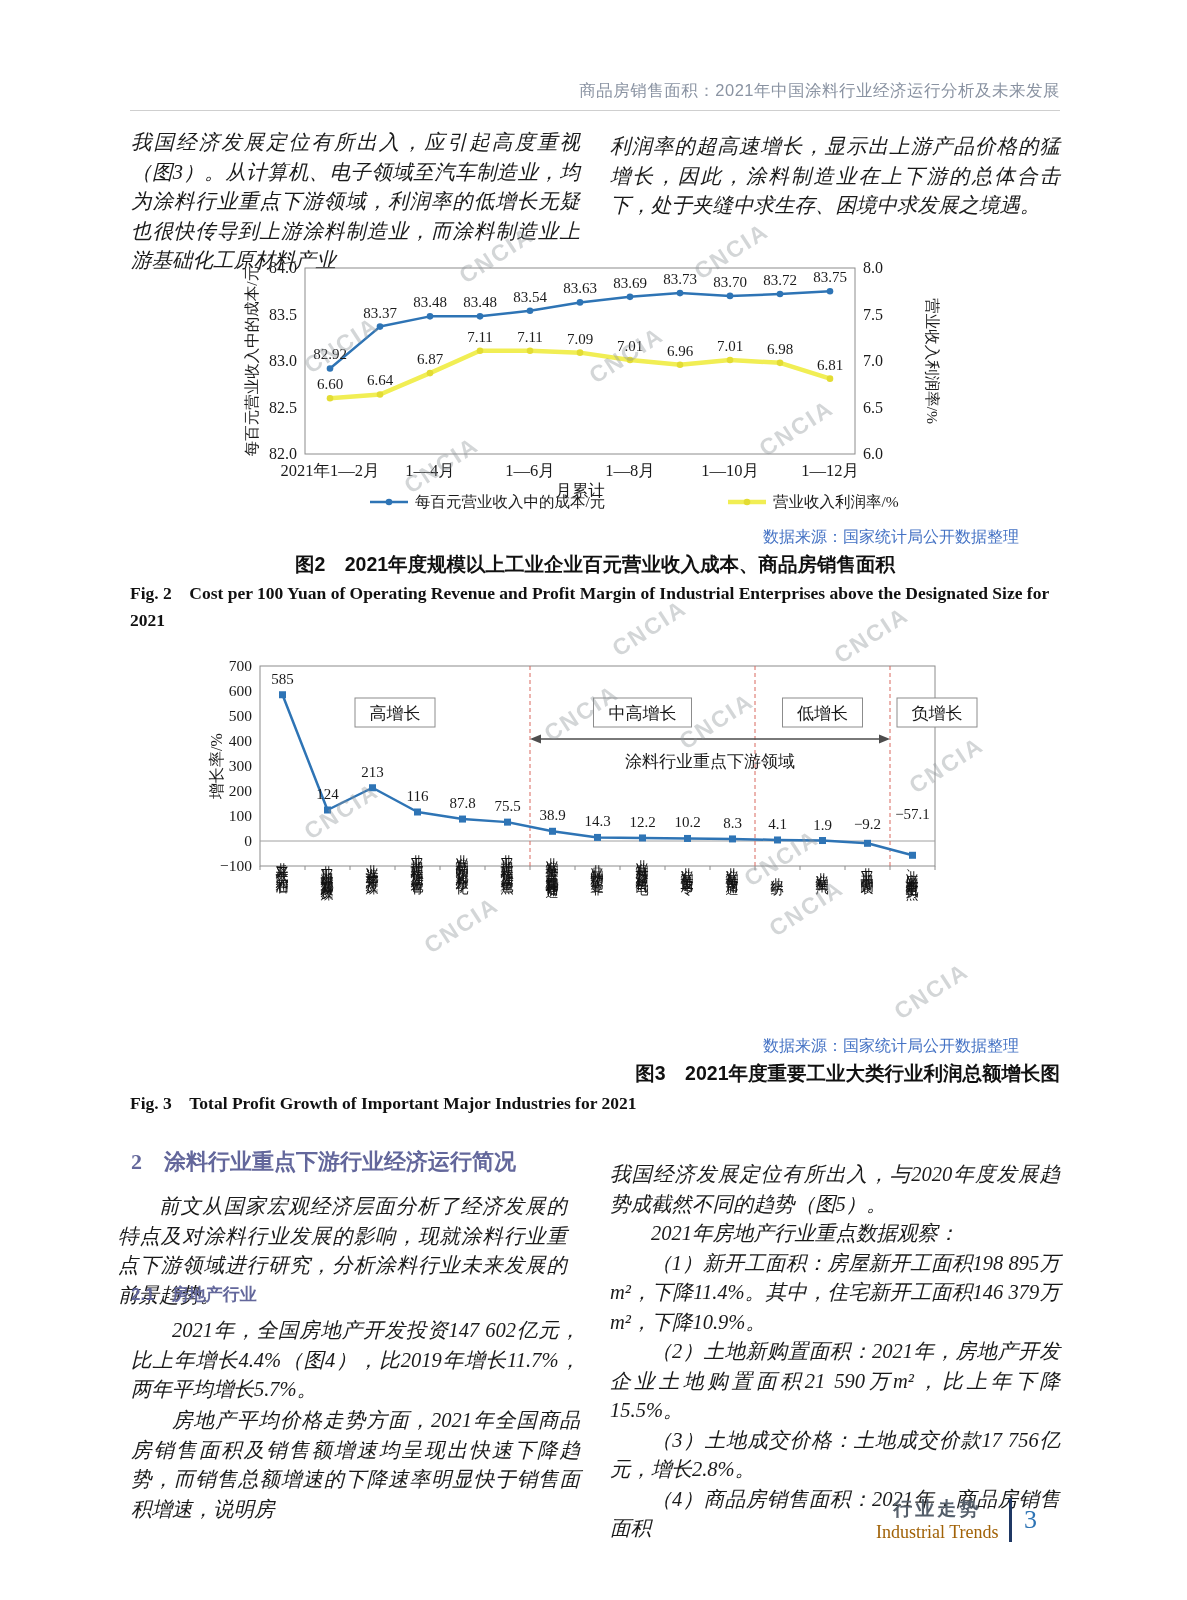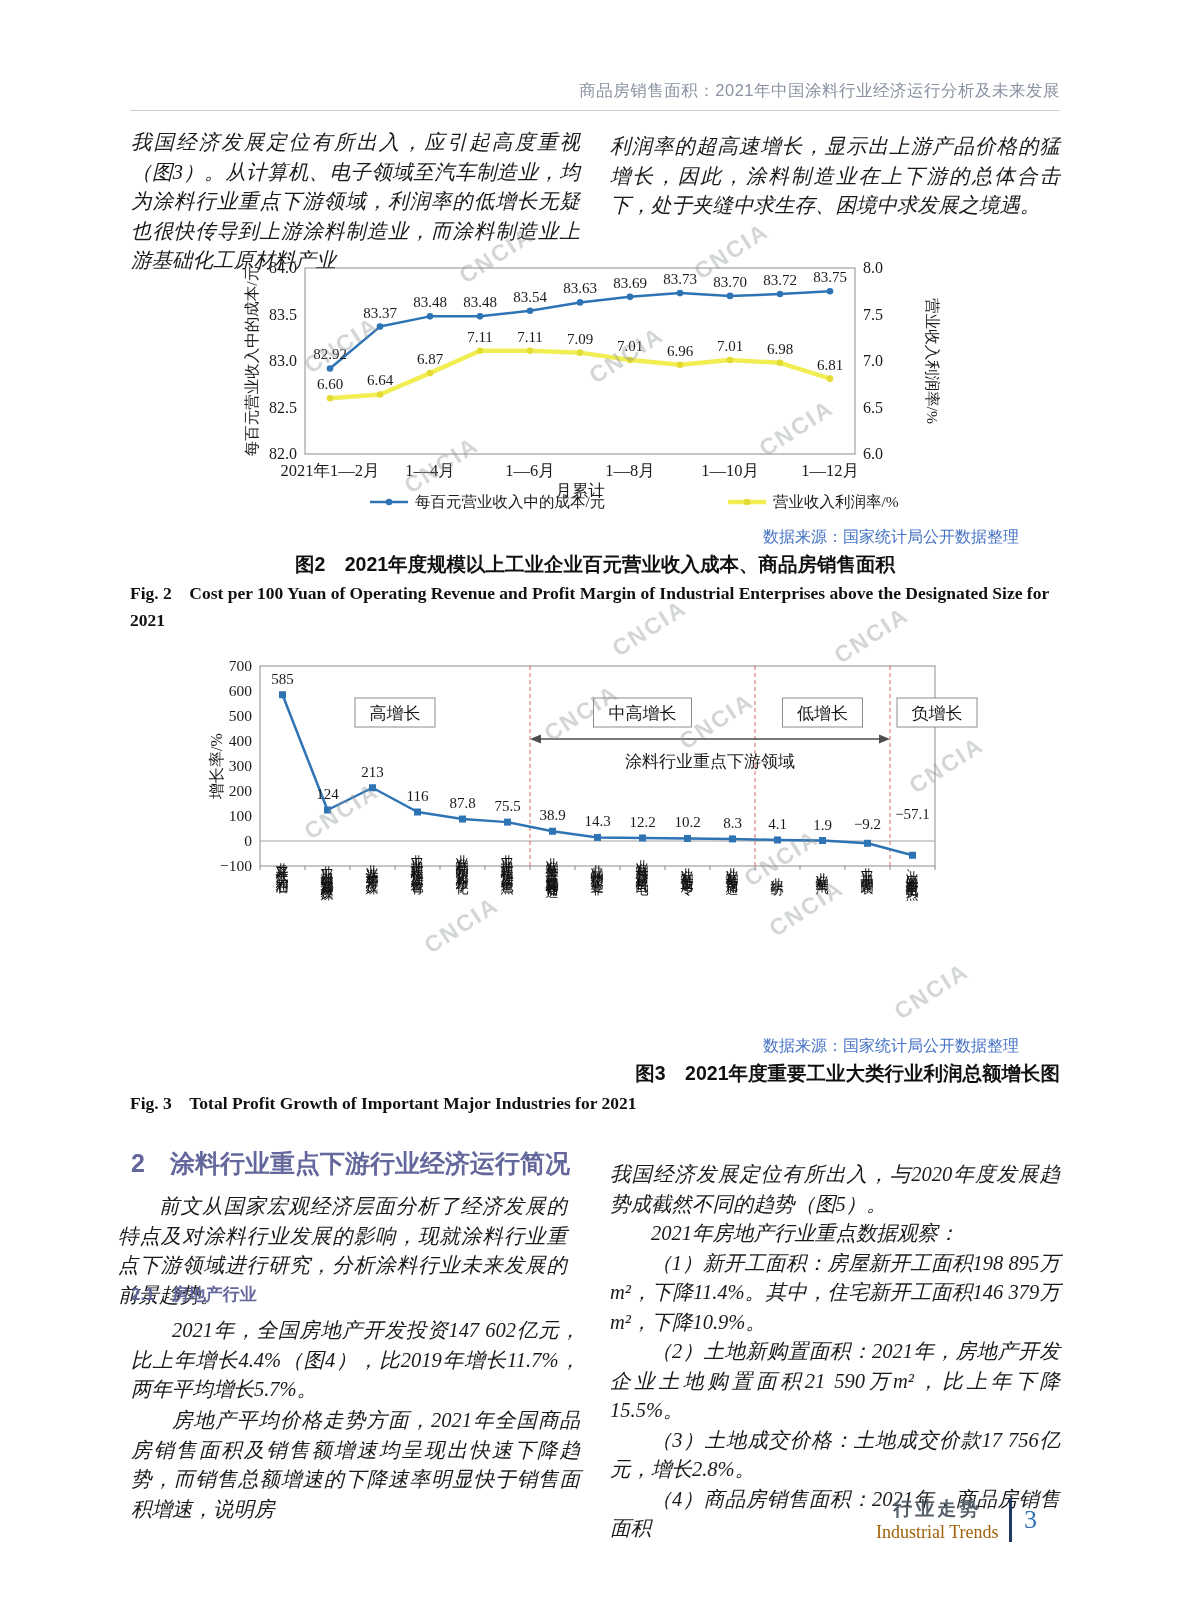--- a/index.html
+++ b/index.html
@@ -207,21 +207,21 @@
           <rect x="734" y="193.8" width="7" height="7" fill="#2e74b5"></rect>
           <text x="737.5" y="183.3" text-anchor="middle" font-size="15">−9.2</text>
           <rect x="779" y="205.775" width="7" height="7" fill="#2e74b5"></rect>
           <text x="782.5" y="173.275" text-anchor="middle" font-size="15">−57.1</text>
         </g>
       </svg><div class="vlabel" style="left: 144.5px;">石油和天然气开采业</div><div class="vlabel" style="left: 189.5px;">石油、煤炭及其他燃料加工业</div><div class="vlabel" style="left: 234.5px;">煤炭开采和洗选业</div><div class="vlabel" style="left: 279.5px;">有色金属冶炼和压延加工业</div><div class="vlabel" style="left: 324.5px;">化学原料和化学制品制造业</div><div class="vlabel" style="left: 369.5px;">黑色金属冶炼和压延加工业</div><div class="vlabel" style="left: 414.5px;">计算机、通信和其他电子设备制造业</div><div class="vlabel" style="left: 459.5px;">非金属矿物制品业</div><div class="vlabel" style="left: 504.5px;">电气机械和器材制造业</div><div class="vlabel" style="left: 549.5px;">专用设备制造业</div><div class="vlabel" style="left: 594.5px;">通用设备制造业</div><div class="vlabel" style="left: 639.5px;">纺织业</div><div class="vlabel" style="left: 684.5px;">汽车制造业</div><div class="vlabel" style="left: 729.5px;">农副食品加工业</div><div class="vlabel" style="left: 774.5px;">电力、热力生产和供应业</div></div>
   <div class="src" style="right:168px;top:1036px;">数据来源：国家统计局公开数据整理</div>
   <div class="cap-cn" style="top:1060px;text-align:right;">图3　2021年度重要工业大类行业利润总额增长图</div>
   <div class="cap-en" style="top:1090px;">Fig. 3　Total Profit Growth of Important Major Industries for 2021</div>
 
-  <div class="h2" style="left:131px;top:1147px;font-size:25px;width:470px;">2　涂料行业重点下游行业经济运行简况</div>
+  <div class="h2" style="left:131px;top:1147px;font-size:22px;width:470px;font-family:Liberation Serif, serif;">2　涂料行业重点下游行业经济运行简况</div>
   <div class="para" style="left:118px;top:1192px;width:449px;">
     <p>前文从国家宏观经济层面分析了经济发展的特点及对涂料行业发展的影响，现就涂料行业重点下游领域进行研究，分析涂料行业未来发展的前景趋势。</p>
   </div>
   <div class="h2" style="left:131px;top:1283px;font-size:17px;">2.1　房地产行业</div>
   <div class="para" style="left:131px;top:1316px;width:449px;">
     <p>2021年，全国房地产开发投资147 602亿元，比上年增长4.4%（图4），比2019年增长11.7%，两年平均增长5.7%。</p>
   </div>
   <div class="para" style="left:131px;top:1406px;width:449px;">
     <p>房地产平均价格走势方面，2021年全国商品房销售面积及销售额增速均呈现出快速下降趋势，而销售总额增速的下降速率明显快于销售面积增速，说明房</p>
   </div>

